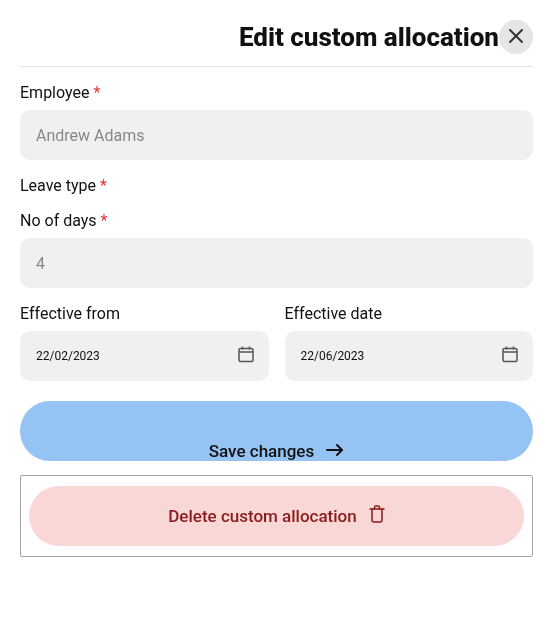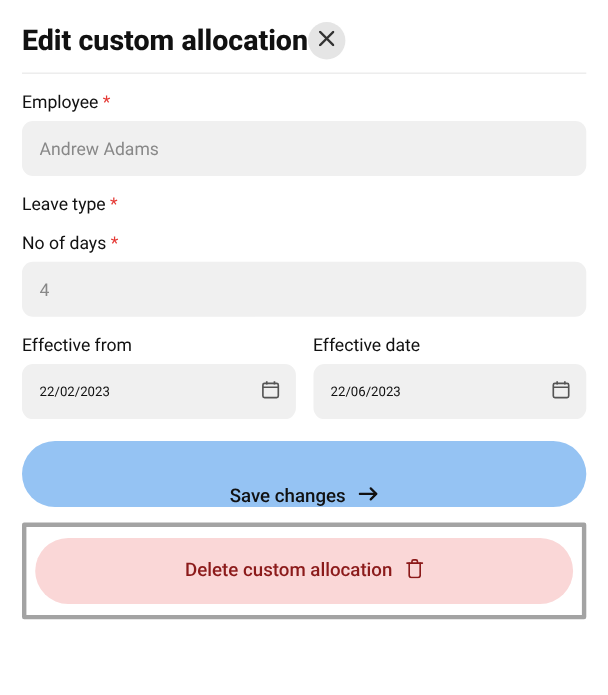--- a/index.html
+++ b/index.html
@@ -19,21 +19,21 @@
     .modal {
       background: #fff;
       border-radius: 20px;
       padding: 20px;
       width: 553px;
       height: 632px;
     }
     
     .header {
       display: flex;
-      justify-content: flex-start;
+      justify-content: flex-end;
       align-items: center;
       margin-bottom: 12px;
     }
     
     .title {
       font-size: 26px;
       font-weight: 800;
       color: #111;
     }
     
@@ -142,21 +142,21 @@
       gap: 12px;
       margin-bottom: 14px;
     }
     
     .save-btn svg {
       width: 18px;
       height: 14px;
     }
     
     .delete-wrapper {
-      border: 4px solid #a3a3a3;
+      border: 1px solid #a3a3a3;
       border-radius: 2px;
       padding: 10px 8px;
     }
     
     .delete-btn {
       width: 100%;
       height: 60px;
       background: #fad7d7;
       border: none;
       border-radius: 30px;

